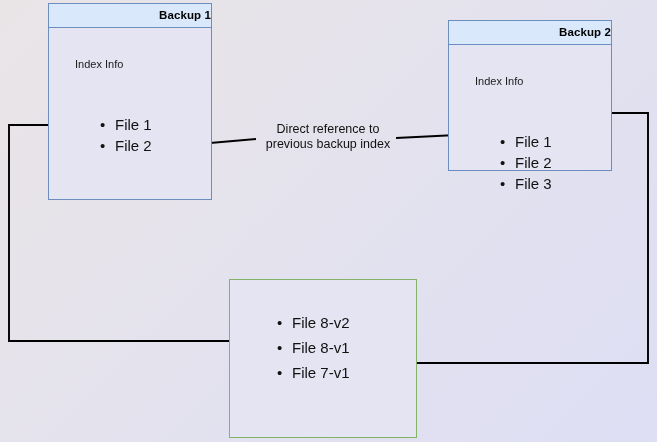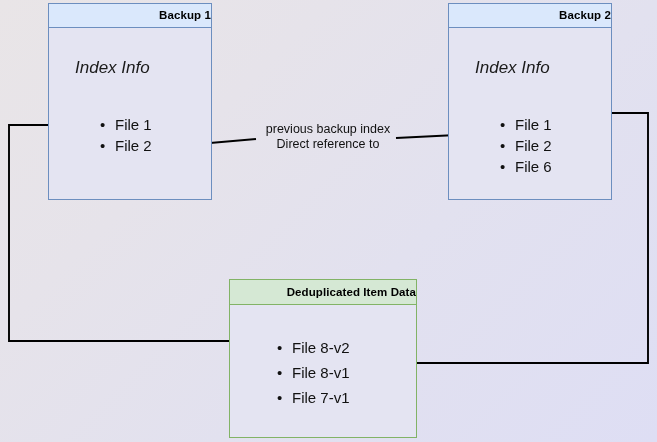--- a/index.html
+++ b/index.html
@@ -46,24 +46,23 @@
     line-height: 24px;
   }
   .node-body {
     position: relative;
     height: calc(100% - 24px);
   }
   .index-label {
     position: absolute;
     left: 26px;
     top: 30px;
-    font-size: 17px;
+    font-size: 11px;
     color: #1a1a1a;
     white-space: nowrap;
-    font-style: italic;
   }
   ul.file-list {
     list-style: none;
     margin: 0;
     padding: 0;
     position: absolute;
   }
   ul.file-list li {
     font-size: 15px;
     color: #111;
@@ -128,41 +127,40 @@
     <div class="node-header">Backup 1</div>
     <div class="node-body">
       <div class="index-label">Index Info</div>
       <ul class="file-list" id="b1-list">
         <li>File 1</li>
         <li>File 2</li>
       </ul>
     </div>
   </div>
 
-  <div class="node" id="node-backup2" style="left:448px; top:3px; width:164px; height:197px;">
+  <div class="node" id="node-backup2" style="left:448px; top:20px; width:164px; height:151px;">
     <div class="node-header">Backup 2</div>
     <div class="node-body">
       <div class="index-label">Index Info</div>
       <ul class="file-list" id="b2-list">
         <li>File 1</li>
         <li>File 2</li>
-        <li>File 6</li>
+        <li>File 3</li>
       </ul>
     </div>
   </div>
 
   <div class="node green" id="node-dedup" style="left:229px; top:279px; width:188px; height:159px;">
-    <div class="node-header">Deduplicated Item Data</div>
     <div class="node-body">
       <ul class="file-list" id="dd-list">
         <li>File 8-v2</li>
         <li>File 8-v1</li>
         <li>File 7-v1</li>
       </ul>
     </div>
   </div>
 
   <div class="annotation" style="left:262px; top:122px; width:132px;">
+    <div>Direct reference to</div>
     <div>previous backup index</div>
-    <div>Direct reference to</div>
   </div>
 
 </div>
 
 </body></html>

